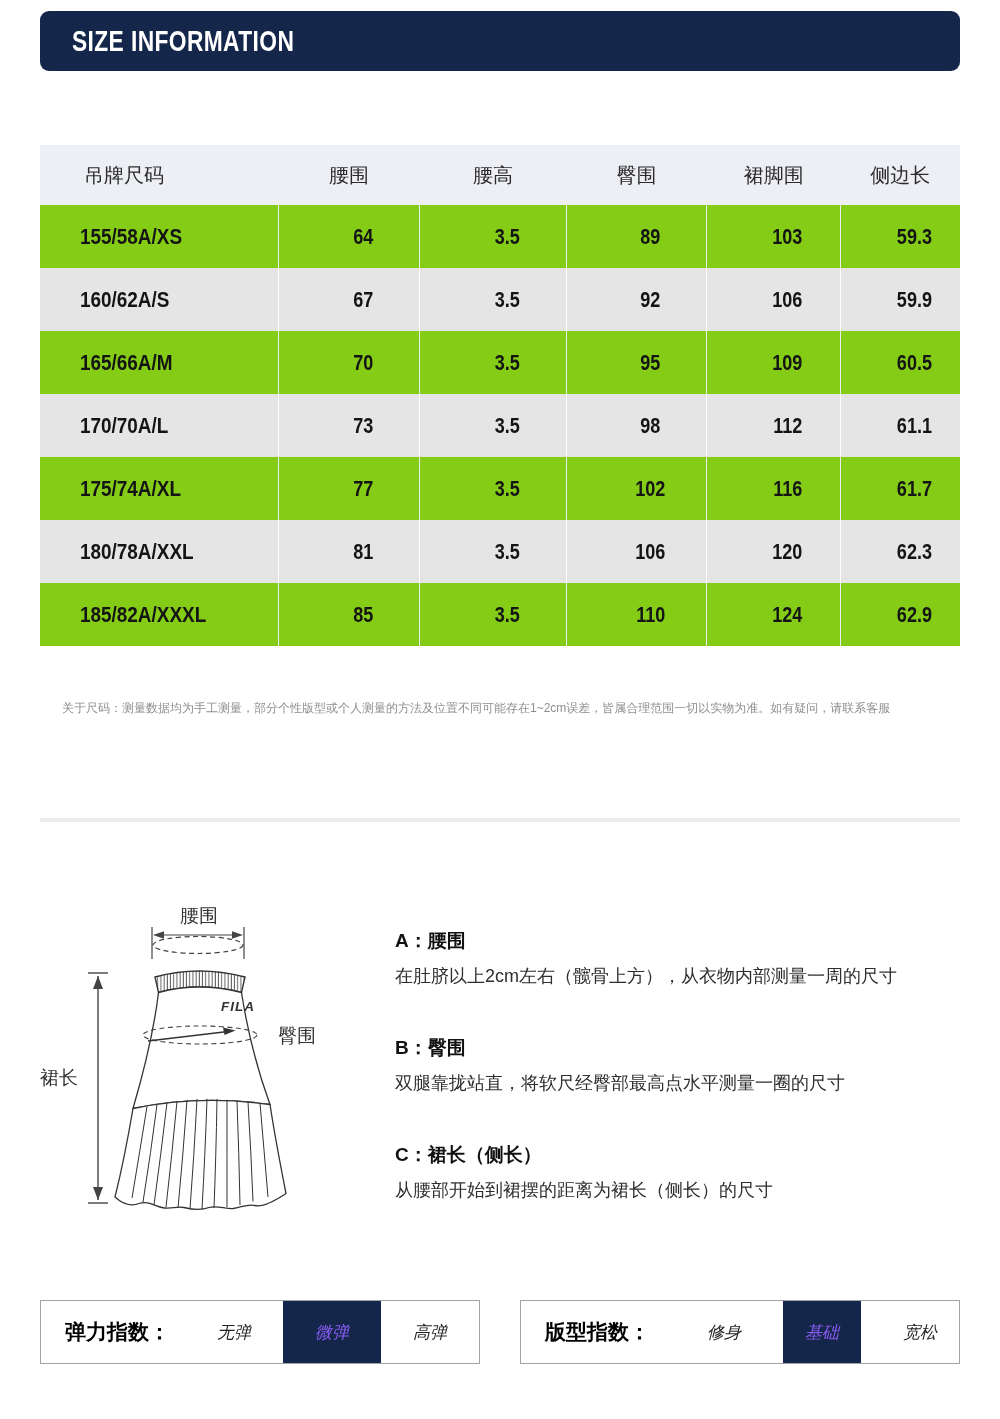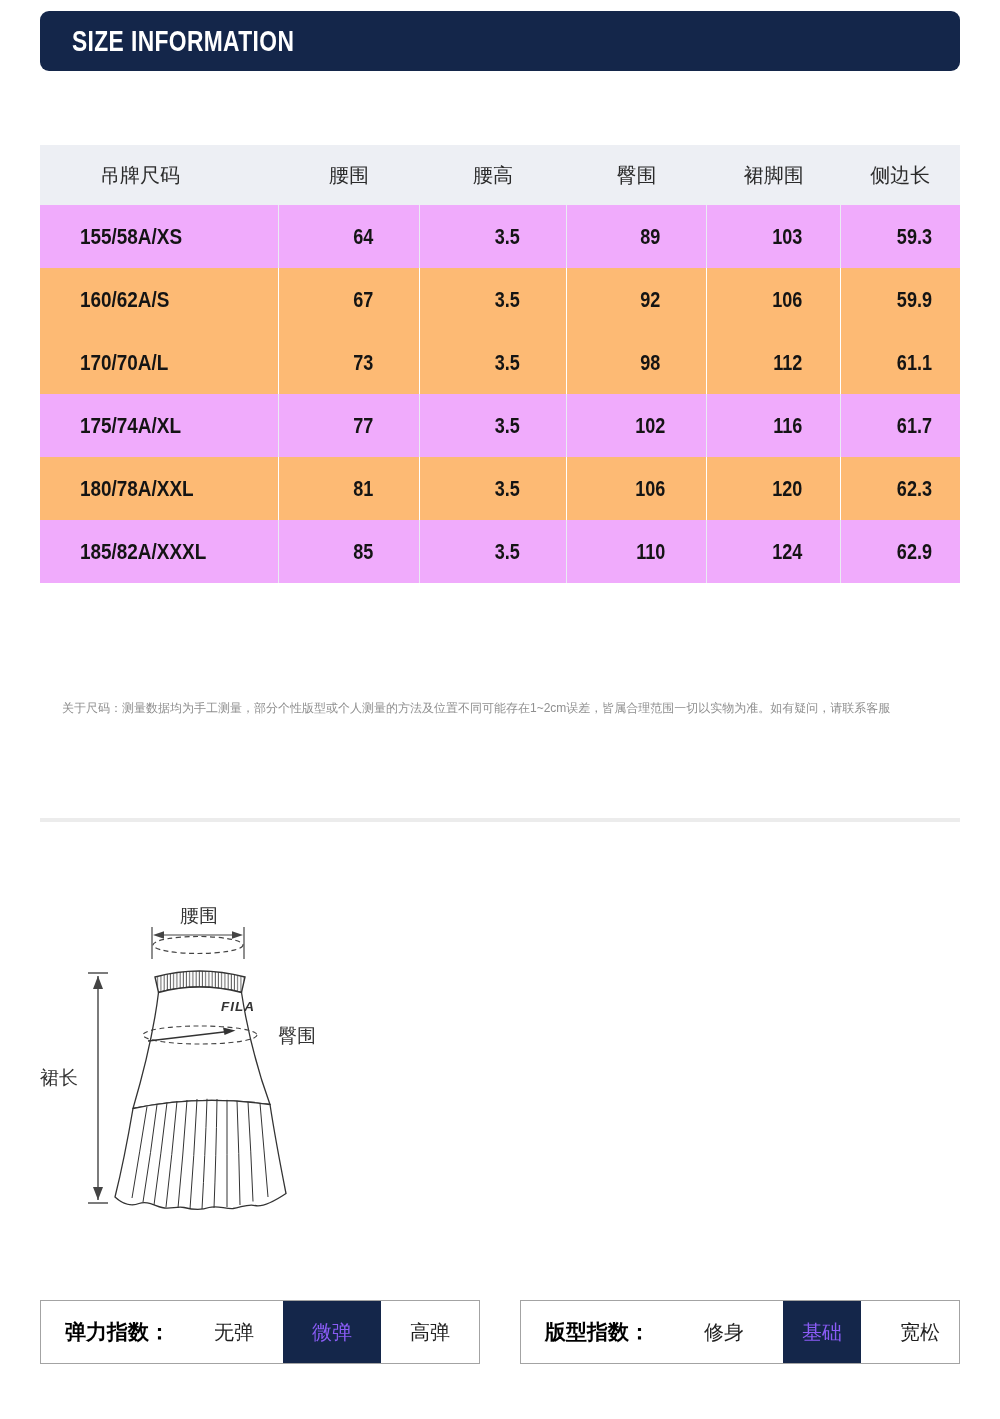--- a/index.html
+++ b/index.html
@@ -18,26 +18,26 @@
     border-collapse: collapse; table-layout: fixed; }
   .size-table col.c0 { width: 25.9%; }
   .size-table col.c1 { width: 15.4%; }
   .size-table col.c2 { width: 15.9%; }
   .size-table col.c3 { width: 15.3%; }
   .size-table col.c4 { width: 14.5%; }
   .size-table col.c5 { width: 13.0%; }
   .size-table thead tr { background: #edeff4; }
   .size-table th { height: 60px; font-size: 20px; font-weight: 500; color: #2b2b2b;
     text-align: center; vertical-align: middle; }
-  .size-table th.first { text-align: left; padding-left: 60px; }
+  .size-table th.first { text-align: left; padding-left: 44px; }
   .size-table td { height: 63px; font-size: 22px; font-weight: bold; color: #141414;
-    text-align: center; vertical-align: middle; background: #f0abfc; }
+    text-align: center; vertical-align: middle; background: #84cc16; }
   .size-table td.first { text-align: left; padding-left: 40px; }
   .size-table tbody td + td { border-left: 1px solid #e9ecf2; padding-left: 28px; }
-  .size-table tbody tr.alt td { background: #fdba74; }
+  .size-table tbody tr.alt td { background: #e5e5e5; }
   .size-table tbody tr.alt td + td { border-left-color: #ffffff; }
   .cond { display: inline-block; transform: scaleX(0.82); transform-origin: center; white-space: nowrap; }
   td.first .cond { transform-origin: left center; transform: scaleX(0.86); }
 
   
   .note { position: absolute; left: 62px; top: 697px; width: 888px;
     font-size: 12px; line-height: 1.85; color: #8f8f8f; }
 
   
   .divider { position: absolute; left: 40px; top: 818px; width: 920px; height: 4px; background: #ececec; }
@@ -55,21 +55,21 @@
   .guide-desc { font-size: 18px; color: #2e2e2e; line-height: 1.45; }
 
   
   .index-bar { position: absolute; top: 1300px; width: 440px; height: 64px;
     border: 1px solid #a3a3a3; background: #fff; display: flex; align-items: stretch; }
   .index-bar.left { left: 40px; }
   .index-bar.right { left: 520px; gap: 20px; }
   .index-label { flex: 0 0 144px; display: flex; align-items: center; padding-left: 24px;
     font-size: 21px; font-weight: bold; color: #000; white-space: nowrap; }
   .index-option { flex: 1 1 0; display: flex; align-items: center; justify-content: center;
-    font-size: 20px; color: #1f1f1f; }
+    font-size: 17px; color: #1f1f1f; font-style: italic; }
   .index-option.selected { background: #14264a; color: #8b5cf6; }
 </style>
 </head>
 <body>
 
 <div class="page">
 
   <div class="title-bar">
     <span class="title-text">SIZE INFORMATION</span>
   </div>
@@ -102,20 +102,28 @@
         <td><span class="cond">103</span></td>
         <td><span class="cond">59.3</span></td>
       </tr>
       <tr class="alt">
         <td class="first"><span class="cond">160/62A/S</span></td>
         <td><span class="cond">67</span></td>
         <td><span class="cond">3.5</span></td>
         <td><span class="cond">92</span></td>
         <td><span class="cond">106</span></td>
         <td><span class="cond">59.9</span></td>
+      </tr>
+      <tr>
+        <td class="first"><span class="cond">165/66A/M</span></td>
+        <td><span class="cond">70</span></td>
+        <td><span class="cond">3.5</span></td>
+        <td><span class="cond">95</span></td>
+        <td><span class="cond">109</span></td>
+        <td><span class="cond">60.5</span></td>
       </tr>
       <tr class="alt">
         <td class="first"><span class="cond">170/70A/L</span></td>
         <td><span class="cond">73</span></td>
         <td><span class="cond">3.5</span></td>
         <td><span class="cond">98</span></td>
         <td><span class="cond">112</span></td>
         <td><span class="cond">61.1</span></td>
       </tr>
       <tr>
@@ -205,20 +213,34 @@
     <g stroke="#444" stroke-width="1.4">
       <line x1="53" y1="93" x2="73" y2="93"></line>
       <line x1="53" y1="323" x2="73" y2="323"></line>
       <line x1="63" y1="96" x2="63" y2="320"></line>
     </g>
     <polygon points="63,96 58,109 68,109" fill="#444"></polygon>
     <polygon points="63,320 58,307 68,307" fill="#444"></polygon>
     <text class="dia-label" x="5" y="204">裙长</text>
   </svg>
 
+  <div class="guide">
+    <div class="guide-item">
+      <div class="guide-title">A：腰围</div>
+      <div class="guide-desc">在肚脐以上2cm左右（髋骨上方），从衣物内部测量一周的尺寸</div>
+    </div>
+    <div class="guide-item">
+      <div class="guide-title">B：臀围</div>
+      <div class="guide-desc">双腿靠拢站直，将软尺经臀部最高点水平测量一圈的尺寸</div>
+    </div>
+    <div class="guide-item">
+      <div class="guide-title">C：裙长（侧长）</div>
+      <div class="guide-desc">从腰部开始到裙摆的距离为裙长（侧长）的尺寸</div>
+    </div>
+  </div>
 
   <div class="index-bar left">
     <span class="index-label">弹力指数：</span>
     <span class="index-option">无弹</span>
     <span class="index-option selected">微弹</span>
     <span class="index-option">高弹</span>
   </div>
 
   <div class="index-bar right">
     <span class="index-label">版型指数：</span>

